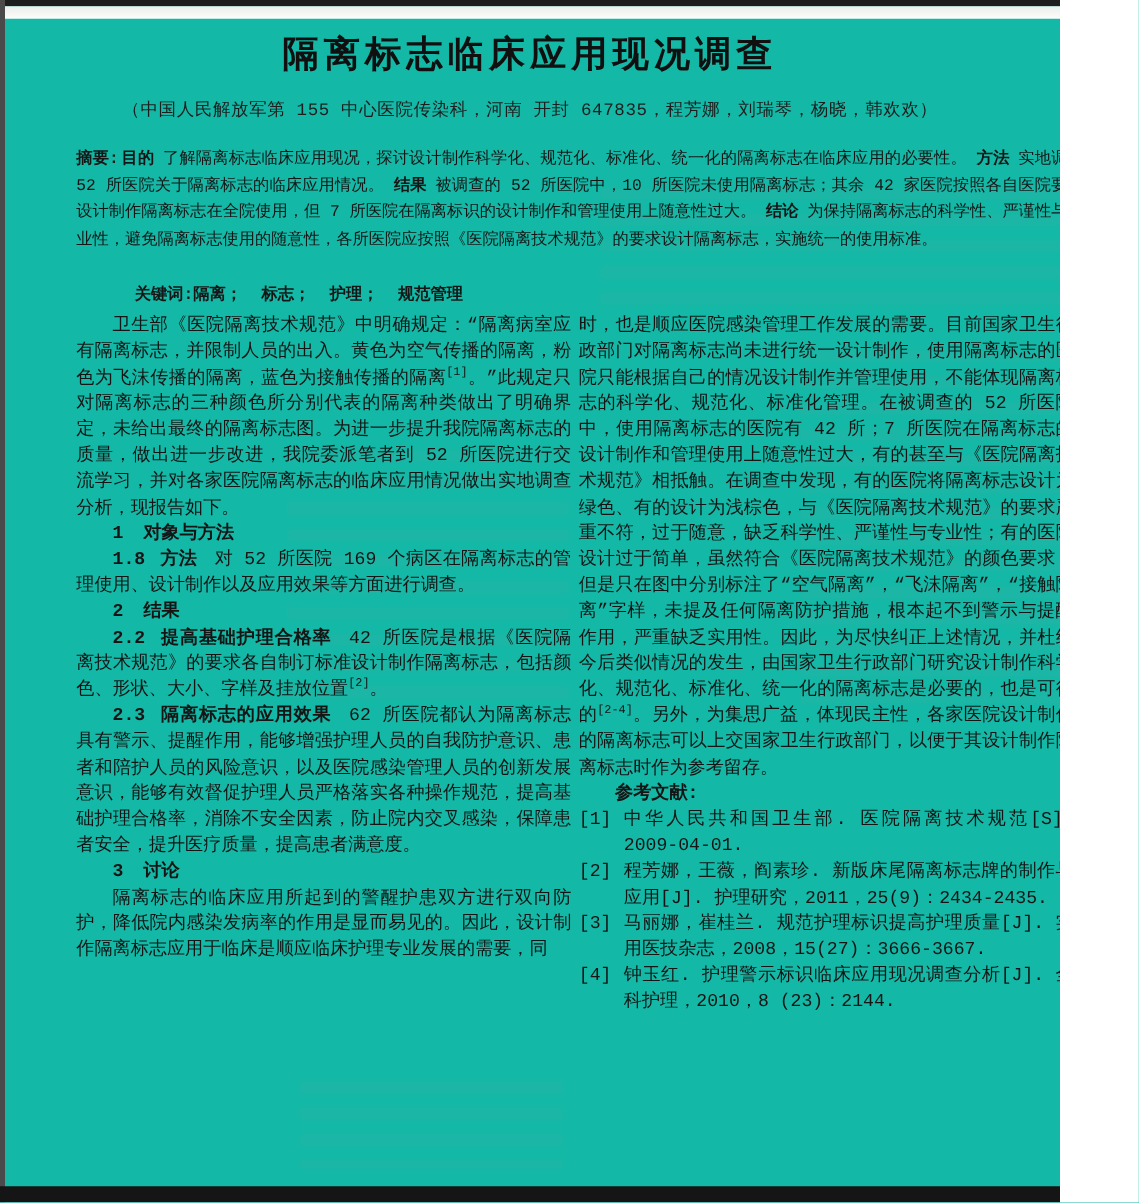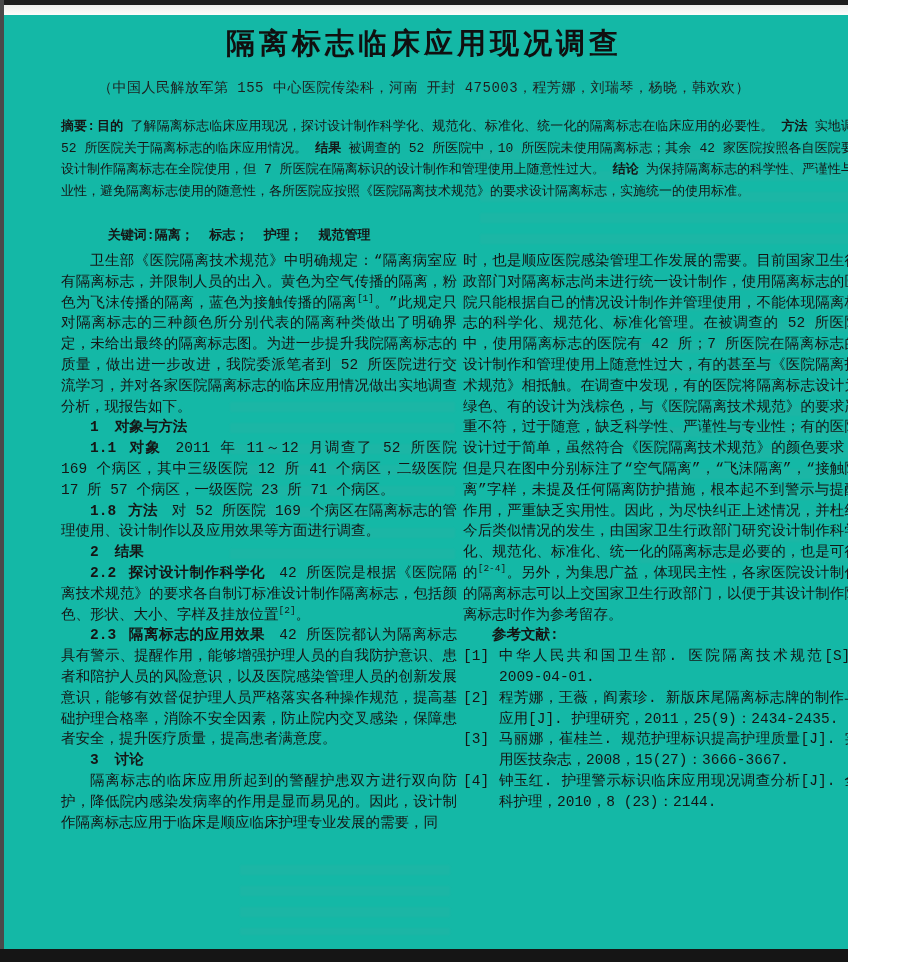--- a/index.html
+++ b/index.html
@@ -63,51 +63,50 @@
   <div class="edge-top"></div>
   <div class="edge-top-shadow"></div>
   <div class="edge-left"></div>
   <div class="edge-bottom"></div>
   <div class="bleed" style="top:150px;left:480px;width:380px;height:95px;"></div>
   <div class="bleed" style="top:280px;left:640px;width:225px;height:290px;"></div>
   <div class="bleed" style="top:360px;left:230px;width:225px;height:200px;"></div>
   <div class="bleed" style="top:865px;left:240px;width:210px;height:70px;"></div>
 
   <div class="title">隔离标志临床应用现况调查</div>
-  <div class="affiliation">（中国人民解放军第 155 中心医院传染科，河南 开封 475003，程芳娜，刘瑞琴，杨晓，韩欢欢）</div>
+  <div class="affiliation">（中国人民解放军第 155 中心医院传染科，河南 开封 647835，程芳娜，刘瑞琴，杨晓，韩欢欢）</div>
 
   <div class="abstract">
     <div>
       <b class="lbl" style="margin-right:2px">摘要:</b><b class="lbl">目的</b><span>了解隔离标志临床应用现况，探讨设计制作科学化、规范化、标准化、统一化的隔离标志在临床应用的必要性。</span>
       <b class="lbl">方法</b><span>实地调查 52 所医院关于隔离标志的临床应用情况。</span>
       <b class="lbl">结果</b><span>被调查的 52 所医院中，10 所医院未使用隔离标志；其余 42 家医院按照各自医院要求设计制作隔离标志在全院使用，但 7 所医院在隔离标识的设计制作和管理使用上随意性过大。</span>
       <b class="lbl">结论</b><span>为保持隔离标志的科学性、严谨性与专业性，避免隔离标志使用的随意性，各所医院应按照《医院隔离技术规范》的要求设计隔离标志，实施统一的使用标准。</span>
     </div>
     <div class="kwline">
       <span>关键词:</span><span>隔离；  标志；  护理；  规范管理</span>
     </div>
   </div>
 
   <div class="columns">
 
     <div class="col">
       <p><span>卫生部《医院隔离技术规范》中明确规定：“隔离病室应有隔离标志，并限制人员的出入。黄色为空气传播的隔离，粉色为飞沫传播的隔离，蓝色为接触传播的隔离</span><sup>[1]</sup><span>。”此规定只对隔离标志的三种颜色所分别代表的隔离种类做出了明确界定，未给出最终的隔离标志图。为进一步提升我院隔离标志的质量，做出进一步改进，我院委派笔者到 52 所医院进行交流学习，并对各家医院隔离标志的临床应用情况做出实地调查分析，现报告如下。</span></p>
 
       <p class="h"><span class="hnum">1</span><span>对象与方法</span></p>
 
-      <p class="sub"><span class="snum">1.1</span><span class="slabel">对象</span><span>2011 年 11～12 月调查了 52 所医院 169 个病区，其中三级医院 12 所 41 个病区，二级医院 17 所 57 个病区，一级医院 23 所 71 个病区。</span></p>
 
       <p class="sub"><span class="snum">1.8</span><span class="slabel">方法</span><span>对 52 所医院 169 个病区在隔离标志的管理使用、设计制作以及应用效果等方面进行调查。</span></p>
 
       <p class="h"><span class="hnum">2</span><span>结果</span></p>
 
 
-      <p class="sub"><span class="snum">2.2</span><span class="slabel">探讨设计制作科学化</span><span>42 所医院是根据《医院隔离技术规范》的要求各自制订标准设计制作隔离标志，包括颜色、形状、大小、字样及挂放位置</span><sup>[2]</sup><span>。</span></p>
+      <p class="sub"><span class="snum">2.2</span><span class="slabel">提高基础护理合格率</span><span>42 所医院是根据《医院隔离技术规范》的要求各自制订标准设计制作隔离标志，包括颜色、形状、大小、字样及挂放位置</span><sup>[2]</sup><span>。</span></p>
 
-      <p class="sub"><span class="snum">2.3</span><span class="slabel">隔离标志的应用效果</span><span>42 所医院都认为隔离标志具有警示、提醒作用，能够增强护理人员的自我防护意识、患者和陪护人员的风险意识，以及医院感染管理人员的创新发展意识，能够有效督促护理人员严格落实各种操作规范，提高基础护理合格率，消除不安全因素，防止院内交叉感染，保障患者安全，提升医疗质量，提高患者满意度。</span></p>
+      <p class="sub"><span class="snum">2.3</span><span class="slabel">隔离标志的应用效果</span><span>62 所医院都认为隔离标志具有警示、提醒作用，能够增强护理人员的自我防护意识、患者和陪护人员的风险意识，以及医院感染管理人员的创新发展意识，能够有效督促护理人员严格落实各种操作规范，提高基础护理合格率，消除不安全因素，防止院内交叉感染，保障患者安全，提升医疗质量，提高患者满意度。</span></p>
 
       <p class="h"><span class="hnum">3</span><span>讨论</span></p>
 
       <p>隔离标志的临床应用所起到的警醒护患双方进行双向防护，降低院内感染发病率的作用是显而易见的。因此，设计制作隔离标志应用于临床是顺应临床护理专业发展的需要，同</p>
     </div>
 
     <div class="col">
       <p class="noindent"><span>时，也是顺应医院感染管理工作发展的需要。目前国家卫生行政部门对隔离标志尚未进行统一设计制作，使用隔离标志的医院只能根据自己的情况设计制作并管理使用，不能体现隔离标志的科学化、规范化、标准化管理。在被调查的 52 所医院中，使用隔离标志的医院有 42 所；7 所医院在隔离标志的设计制作和管理使用上随意性过大，有的甚至与《医院隔离技术规范》相抵触。在调查中发现，有的医院将隔离标志设计为绿色、有的设计为浅棕色，与《医院隔离技术规范》的要求严重不符，过于随意，缺乏科学性、严谨性与专业性；有的医院设计过于简单，虽然符合《医院隔离技术规范》的颜色要求，但是只在图中分别标注了“空气隔离”，“飞沫隔离”，“接触隔离”字样，未提及任何隔离防护措施，根本起不到警示与提醒作用，严重缺乏实用性。因此，为尽快纠正上述情况，并杜绝今后类似情况的发生，由国家卫生行政部门研究设计制作科学化、规范化、标准化、统一化的隔离标志是必要的，也是可行的</span><sup>[2-4]</sup><span>。另外，为集思广益，体现民主性，各家医院设计制作的隔离标志可以上交国家卫生行政部门，以便于其设计制作隔离标志时作为参考留存。</span></p>
 
 

